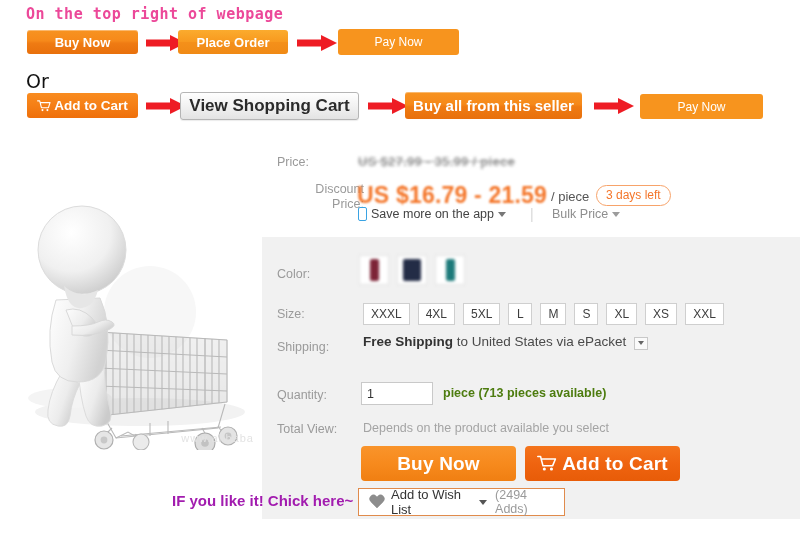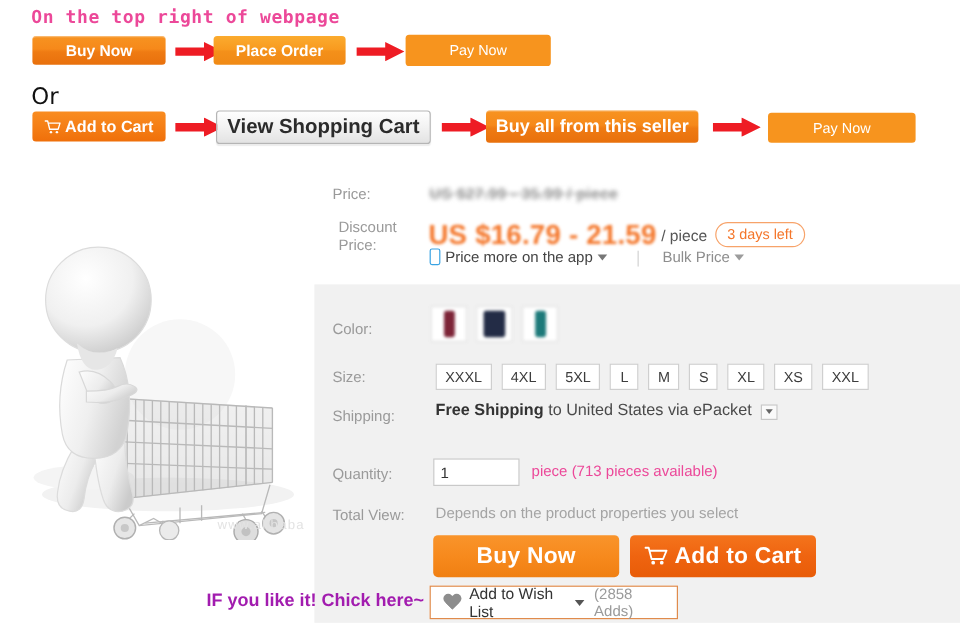--- a/index.html
+++ b/index.html
@@ -192,21 +192,21 @@
   .qty-input {
     width: 72px; height: 23px;
     box-sizing: border-box;
     border: 1px solid #c9c9c9;
     background: #ffffff;
     font-size: 12.5px;
     color: #333;
     padding: 0 5px;
     font-family: "Liberation Sans", sans-serif;
   }
-  .qty-note { font-size: 12.5px; color: #ec4899; }
+  .qty-note { font-size: 12.5px; color: #4d7c0f; font-weight: bold; }
   .total-note { font-size: 12.5px; color: #a4a4a4; }
 
   
   .action-btn {
     display: flex; align-items: center; justify-content: center;
     box-sizing: border-box;
     border-radius: 4px;
     color: #fff;
     font-weight: bold;
     font-size: 19px;
@@ -425,32 +425,32 @@
     <ellipse cx="82" cy="110" rx="44" ry="44" fill="url(#gHead)" stroke="#dcdcdc" stroke-width="1"></ellipse>
 
     <path d="M64 146 q16 14 34 4 q-4 16 -16 18 q-14 2 -18 -22 Z" fill="#e6e6e6"></path>
   </svg>
   <div class="watermark">www.alibaba</div>
 </div>
 
 <div class="abs row-label" style="left:277px; top:155px;">Price:</div>
 <div class="abs old-price" style="left:358px; top:154px;">US $27.99 - 35.99 / piece</div>
 
-<div class="abs row-label" style="left:282px; top:182px; width:70px;">
+<div class="abs row-label" style="left:294px; top:182px; width:70px;text-align:right;">
   <div>Discount</div>
   <div>Price:</div>
 </div>
 
 <div class="abs big-price" style="left:357px; top:182px;">US $16.79 - 21.59</div>
 <div class="abs per-piece" style="left:551px; top:189px;">/ piece</div>
 <div class="abs days-badge" style="left:596px; top:185px;">3 days left</div>
 
 <div class="abs" style="left:358px; top:207px; display:flex; align-items:center;">
   <span class="phone-icon"></span>
-  <span class="app-link">Price more on the app</span>
+  <span class="app-link">Save more on the app</span>
   <span class="caret-down"></span>
 </div>
 <div class="abs vsep" style="left:530px; top:206px; font-size:14px;">|</div>
 <div class="abs" style="left:552px; top:207px; display:flex; align-items:center;">
   <span class="bulk-link">Bulk Price</span>
   <span class="caret-down" style="border-top-color:#9c9c9c;"></span>
 </div>
 
 <div class="abs" id="props-panel" style="left:262px; top:237px; width:538px; height:282px;"></div>
 
@@ -487,34 +487,34 @@
     <span>to United States via ePacket</span>
     <span class="sel-caret"></span>
   </div>
 </div>
 
 <div class="abs row-label" style="left:277px; top:388px;">Quantity:</div>
 <input class="abs qty-input" type="text" style="left: 361px; top: 382px;" value="1">
 <div class="abs qty-note" style="left:443px; top:386px;">piece (713 pieces available)</div>
 
 <div class="abs row-label" style="left:277px; top:422px;">Total View:</div>
-<div class="abs total-note" style="left:363px; top:421px;">Depends on the product properties you select</div>
+<div class="abs total-note" style="left:363px; top:421px;">Depends on the product available you select</div>
 
 <div class="abs action-btn" style="left:361px; top:446px; width:155px; height:35px; background:linear-gradient(to bottom,#f9942b 0%,#f78a1d 50%,#f07f12 100%);">
   <span>Buy Now</span>
 </div>
 <div class="abs action-btn" style="left:525px; top:446px; width:155px; height:35px; background:linear-gradient(to bottom,#f4741c 0%,#ef6410 50%,#e85c08 100%);">
   <svg width="20" height="17" viewBox="0 0 18 15" style="margin-right:5px;">
     <path d="M0.7 1.2 H3.2 L5.4 9.6 H14 L16.6 3.4 H4.2" fill="none" stroke="#ffffff" stroke-width="1.4" stroke-linejoin="round" stroke-linecap="round"></path>
     <circle cx="6.6" cy="12.4" r="1.4" fill="#ffffff"></circle>
     <circle cx="13" cy="12.4" r="1.4" fill="#ffffff"></circle>
   </svg>
   <span>Add to Cart</span>
 </div>
 
 <div class="abs chick-text" style="left:172px; top:492px;">IF you like it! Chick here~</div>
 
 <div class="abs wish-box" style="left:358px; top:488px; width:207px;">
   <span class="heart"></span>
   <span class="wish-label">Add to Wish List</span>
   <span class="wish-caret"></span>
-  <span class="wish-count">(2858 Adds)</span>
+  <span class="wish-count">(2494 Adds)</span>
 </div>
 
 </body></html>

